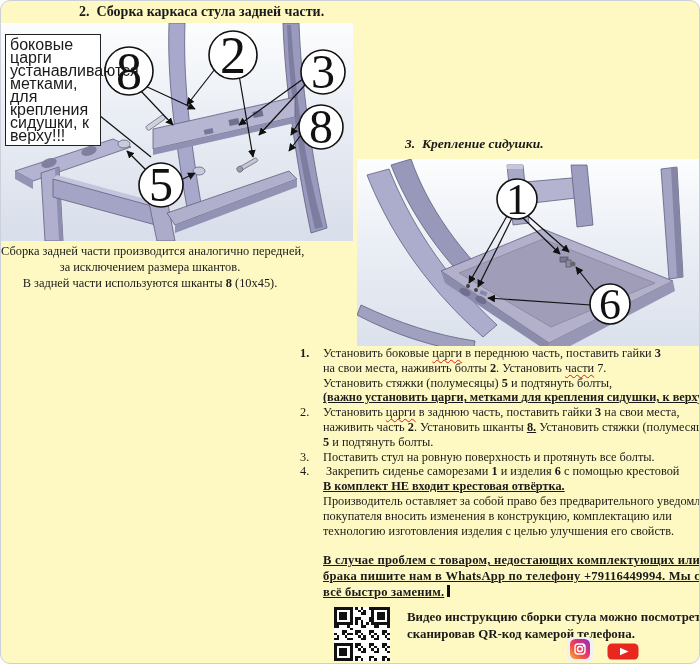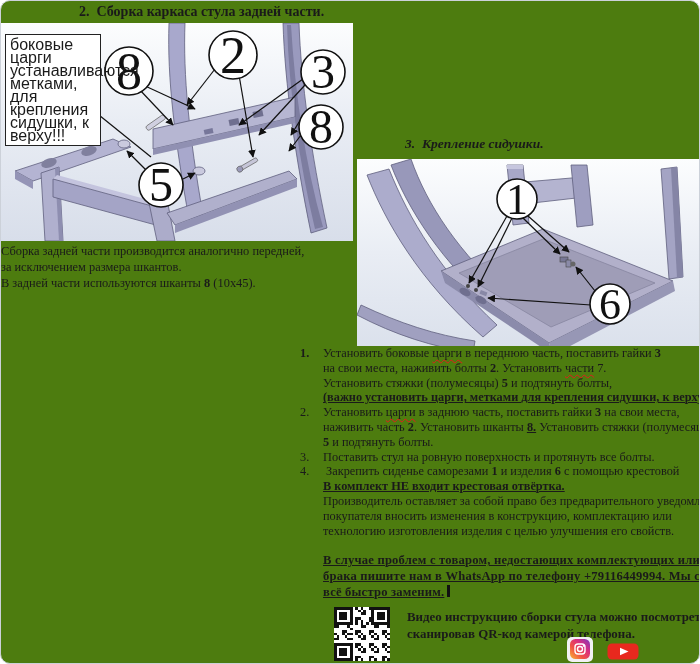--- a/index.html
+++ b/index.html
@@ -1,26 +1,26 @@
 <!DOCTYPE html>
 <html><head>
 <meta charset="utf-8">
 <style>
   html,body{margin:0;padding:0;background:#fff;}
-  .page{position:relative;width:700px;height:664px;box-sizing:border-box;background:#4d7c0f;
+  .page{position:relative;width:700px;height:664px;box-sizing:border-box;background:#fef9c3;
         font-family:"Liberation Serif","DejaVu Serif",serif;color:#1a1a1a;
         border:1px solid #ccd1d9;border-radius:10px;overflow:hidden;}
   .h2{position:absolute;left:78px;top:3px;font-size:14px;font-weight:600;white-space:pre;}
   .h3{position:absolute;left:404px;top:135px;font-size:13.5px;font-weight:600;white-space:pre;font-style:italic;}
   .dback{position:absolute;left:0;top:22px;}
   .dseat{position:absolute;left:356px;top:158px;}
   .note{position:absolute;left:4px;top:33px;width:86px;background:#fff;border:1.3px solid #222;
         padding:3px 4px;font-family:"Liberation Sans","DejaVu Sans",sans-serif;
         font-size:16px;line-height:13px;z-index:3;}
-  .caption{position:absolute;left:0;top:242px;width:298px;text-align:left;
+  .caption{position:absolute;left:0;top:242px;width:298px;text-align:center;
            font-size:12.4px;line-height:16.2px;}
   .main{position:absolute;left:297px;top:345px;width:403px;font-size:12.3px;line-height:14.8px;}
   .item{position:relative;padding-left:25px;}
   .num{position:absolute;left:2px;top:0;}
   .items .item:nth-child(1)>.num{font-weight:bold;}
   .tl{white-space:pre;}
   .b{font-weight:bold;}
   .u{text-decoration:underline;text-decoration-thickness:1px;}
   .b.u{text-decoration:underline;text-decoration-thickness:1.3px;}
   .sqr{text-decoration:underline wavy #e01b1b 1px;text-underline-offset:2px;text-decoration-skip-ink:none;}

